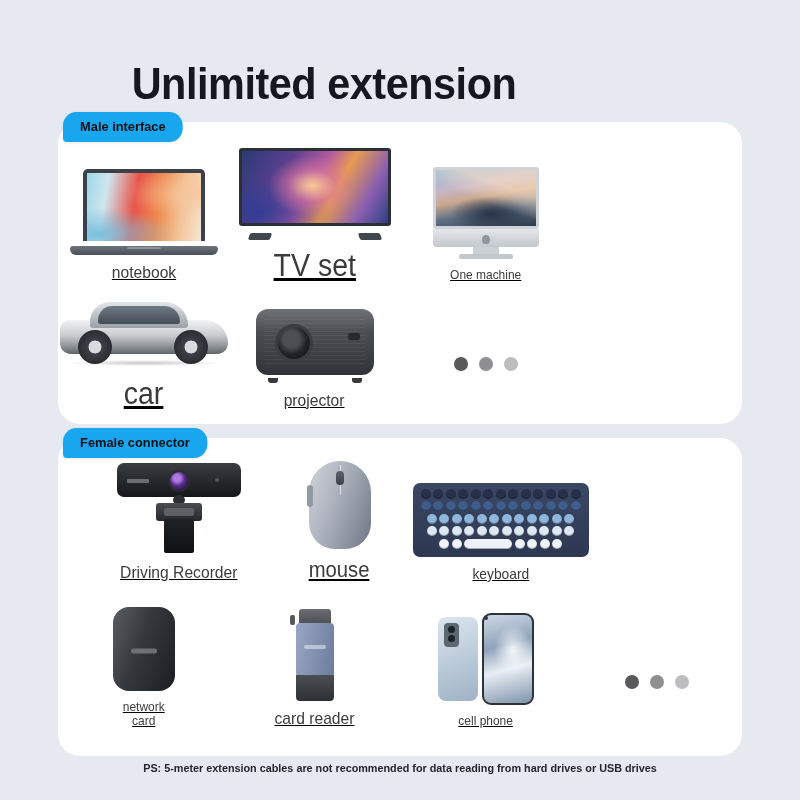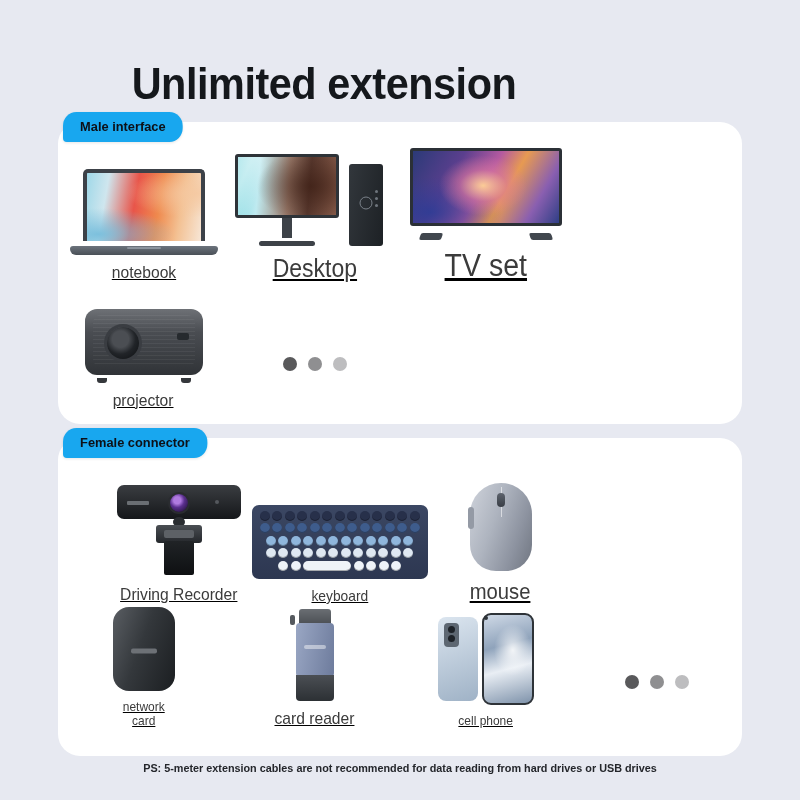--- a/index.html
+++ b/index.html
@@ -301,52 +301,61 @@
       <div class="cell">
         <div class="art">
           <div class="ill laptop">
               <div class="screen"></div>
               <div class="base"></div>
             </div>
         </div>
         <div class="label s-md">notebook</div>
       </div>
 
-      <div class="cell">
-        <div class="art">
-          <div class="ill desktop">
-            <div class="monitor">
-                <div class="scr"></div>
-                <div class="neck"></div>
-                <div class="foot"></div>
-              </div>
-            <div class="tower">
-                <div class="dots3"></div>
-                <div class="logo"></div>
-              </div>
-          </div>
-        </div>
-        <div class="label s-xl">Desktop</div>
-      </div>
 
       <div class="cell">
         <div class="art">
           <div class="ill tv">
               <div class="scr"></div>
               <div class="l1"></div>
               <div class="l2"></div>
             </div>
         </div>
         <div class="label s-xxl">TV set</div>
       </div>
 
+      <div class="cell">
+        <div class="art">
+          <div class="ill imac">
+              <div class="scr"></div>
+              <div class="chin"></div>
+              <div class="apple"></div>
+              <div class="stand"></div>
+              <div class="foot"></div>
+            </div>
+        </div>
+        <div class="label s-xs">One machine</div>
+      </div>
     </div>
 
     <div class="grid row2" style="top:160px;">
 
+      <div class="cell">
+        <div class="art">
+          <div class="ill car">
+            <div class="body"></div>
+              <div class="cabin"></div>
+              <div class="glass"></div>
+            <div class="w1"></div>
+              <div class="w2"></div>
+              <div class="shadow"></div>
+          </div>
+        </div>
+        <div class="label s-xxl">car</div>
+      </div>
 
       <div class="cell">
         <div class="art">
           <div class="ill proj">
               <div class="box"></div>
               <div class="lens"></div>
               <div class="badge2"></div>
               <div class="f1"></div>
               <div class="f2"></div>
             </div>
@@ -362,126 +371,126 @@
         </div>
       </div>
 
       <div class="cell"></div>
     </div>
   </div>
 
   <div class="card" id="card-female">
     <div class="badge">Female connector</div>
 
-    <div class="grid row1" style="top:34px;padding-left:40px;">
+    <div class="grid row1" style="top:12px;padding-left:40px;">
 
       <div class="cell">
         <div class="art">
           <div class="ill cam">
             <div class="head"></div>
               <div class="brand"></div>
               <div class="lens"></div>
               <div class="led"></div>
             <div class="hinge"></div>
               <div class="mount"></div>
               <div class="clip"></div>
           </div>
         </div>
         <div class="label s-md">Driving Recorder</div>
       </div>
 
       <div class="cell">
         <div class="art">
-          <div class="ill kbd">
-              <div class="frame">
-            <div class="row r1">
-                  <i class="k"></i>
-                  <i class="k"></i>
-                  <i class="k"></i>
-                  <i class="k"></i>
-                  <i class="k"></i>
-                  <i class="k"></i>
-                  <i class="k"></i>
-                  <i class="k"></i>
-                  <i class="k"></i>
-                  <i class="k"></i>
-                  <i class="k"></i>
-                  <i class="k"></i>
-                  <i class="k"></i>
-                </div>
-            <div class="row r2">
-                  <i class="k"></i>
-                  <i class="k"></i>
-                  <i class="k"></i>
-                  <i class="k"></i>
-                  <i class="k"></i>
-                  <i class="k"></i>
-                  <i class="k"></i>
-                  <i class="k"></i>
-                  <i class="k"></i>
-                  <i class="k"></i>
-                  <i class="k"></i>
-                  <i class="k"></i>
-                  <i class="k"></i>
-                </div>
-            <div class="row r3">
-                  <i class="k"></i>
-                  <i class="k"></i>
-                  <i class="k"></i>
-                  <i class="k"></i>
-                  <i class="k"></i>
-                  <i class="k"></i>
-                  <i class="k"></i>
-                  <i class="k"></i>
-                  <i class="k"></i>
-                  <i class="k"></i>
-                  <i class="k"></i>
-                  <i class="k"></i>
-                </div>
-            <div class="row r4">
-                  <i class="k"></i>
-                  <i class="k"></i>
-                  <i class="k"></i>
-                  <i class="k"></i>
-                  <i class="k"></i>
-                  <i class="k"></i>
-                  <i class="k"></i>
-                  <i class="k"></i>
-                  <i class="k"></i>
-                  <i class="k"></i>
-                  <i class="k"></i>
-                  <i class="k"></i>
-                </div>
-            <div class="row r5">
-                  <i class="k"></i>
-                  <i class="k"></i>
-                  <i class="k sp"></i>
-                  <i class="k"></i>
-                  <i class="k"></i>
-                  <i class="k"></i>
-                  <i class="k"></i>
-                </div>
-          </div>
-            </div>
-        </div>
-        <div class="label s-sm">keyboard</div>
-      </div>
-
-      <div class="cell">
-        <div class="art">
           <div class="ill mouse">
               <div class="shell"></div>
               <div class="split"></div>
               <div class="wheel"></div>
               <div class="side"></div>
             </div>
         </div>
         <div class="label s-lg">mouse</div>
       </div>
 
+      <div class="cell">
+        <div class="art">
+          <div class="ill kbd">
+              <div class="frame">
+            <div class="row r1">
+                  <i class="k"></i>
+                  <i class="k"></i>
+                  <i class="k"></i>
+                  <i class="k"></i>
+                  <i class="k"></i>
+                  <i class="k"></i>
+                  <i class="k"></i>
+                  <i class="k"></i>
+                  <i class="k"></i>
+                  <i class="k"></i>
+                  <i class="k"></i>
+                  <i class="k"></i>
+                  <i class="k"></i>
+                </div>
+            <div class="row r2">
+                  <i class="k"></i>
+                  <i class="k"></i>
+                  <i class="k"></i>
+                  <i class="k"></i>
+                  <i class="k"></i>
+                  <i class="k"></i>
+                  <i class="k"></i>
+                  <i class="k"></i>
+                  <i class="k"></i>
+                  <i class="k"></i>
+                  <i class="k"></i>
+                  <i class="k"></i>
+                  <i class="k"></i>
+                </div>
+            <div class="row r3">
+                  <i class="k"></i>
+                  <i class="k"></i>
+                  <i class="k"></i>
+                  <i class="k"></i>
+                  <i class="k"></i>
+                  <i class="k"></i>
+                  <i class="k"></i>
+                  <i class="k"></i>
+                  <i class="k"></i>
+                  <i class="k"></i>
+                  <i class="k"></i>
+                  <i class="k"></i>
+                </div>
+            <div class="row r4">
+                  <i class="k"></i>
+                  <i class="k"></i>
+                  <i class="k"></i>
+                  <i class="k"></i>
+                  <i class="k"></i>
+                  <i class="k"></i>
+                  <i class="k"></i>
+                  <i class="k"></i>
+                  <i class="k"></i>
+                  <i class="k"></i>
+                  <i class="k"></i>
+                  <i class="k"></i>
+                </div>
+            <div class="row r5">
+                  <i class="k"></i>
+                  <i class="k"></i>
+                  <i class="k sp"></i>
+                  <i class="k"></i>
+                  <i class="k"></i>
+                  <i class="k"></i>
+                  <i class="k"></i>
+                </div>
+          </div>
+            </div>
+        </div>
+        <div class="label s-sm">keyboard</div>
+      </div>
+
     </div>
 
     <div class="grid row2" style="top:162px;">
 
       <div class="cell">
         <div class="art">
           <div class="ill dongle">
               <div class="b"></div>
             </div>
         </div>

